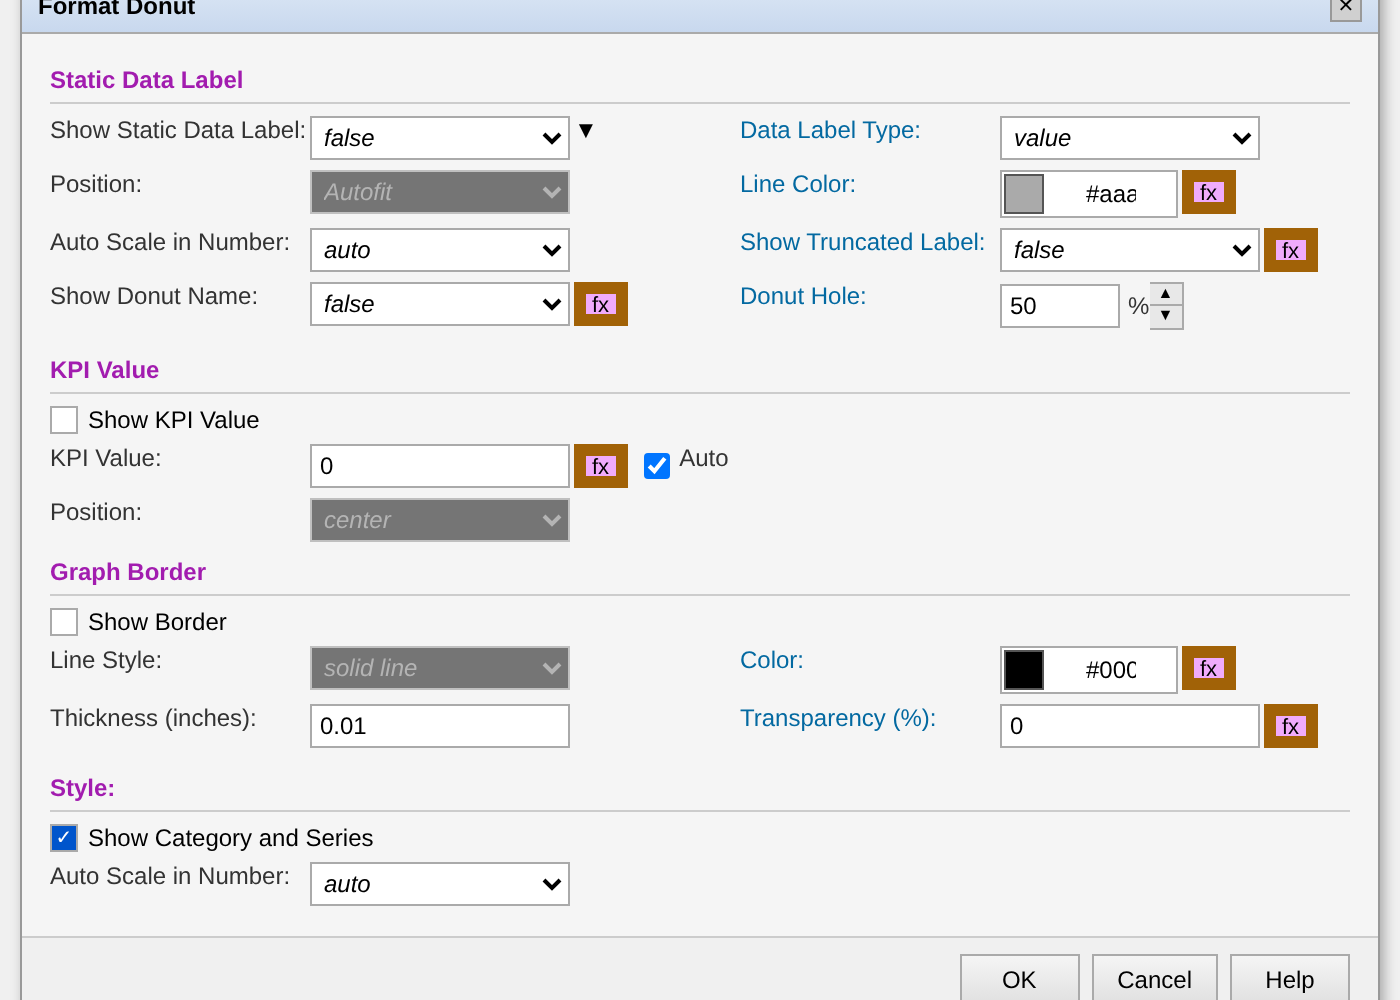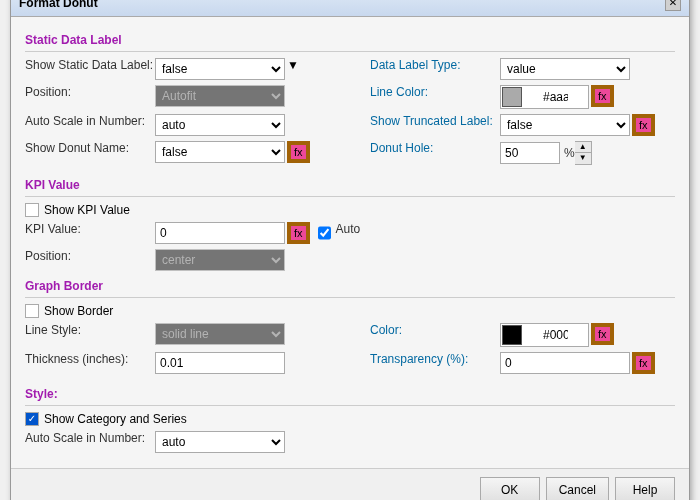--- a/index.html
+++ b/index.html
@@ -8,24 +8,24 @@
     .title-bar { background: linear-gradient(to bottom, #dde8f5, #c8d8ee); padding: 5px 8px; display: flex; justify-content: space-between; align-items: center; border-bottom: 1px solid #aaa; }
     .title-bar span { font-weight: bold; font-size: 12px; }
     .close-btn { width: 16px; height: 16px; background: #d0d0d0; border: 1px solid #999; cursor: pointer; display: flex; align-items: center; justify-content: center; font-size: 10px; }
     .content { padding: 8px 14px 10px 14px; }
     .section-header { color: #a21caf; font-weight: bold; margin: 8px 0 4px 0; font-size: 12px; }
     .divider { border: none; border-top: 1px solid #ccc; margin: 2px 0 6px 0; }
     .row { display: flex; margin-bottom: 5px; }
     .label { color: #333; min-width: 130px; }
     .label-right { color: #0369a1; min-width: 130px; margin-left: 20px; }
     select { height: 22px; border: 1px solid #aaa; background: white; padding: 1px 2px; font-size: 12px; }
-    .select-sm { width: 130px; }
+    .select-sm { width: 130px; font-style: italic; }
     .input-field { height: 22px; border: 1px solid #aaa; background: white; padding: 2px 4px; font-size: 12px; }
     .input-sm { width: 130px; }
-    .fx-btn { height: 22px; min-width: 22px; border: 4px solid #a16207; background: #ec4899; font-size: 11px; cursor: pointer; padding: 0 3px; margin-left: 2px; }
+    .fx-btn { height: 22px; min-width: 22px; border: 6px solid #a16207; background: #f0abfc; font-size: 11px; cursor: pointer; padding: 0 3px; margin-left: 2px; }
     .two-col { display: flex; width: 100%; }
     .col-left { flex: 1; }
     .col-right { flex: 1; }
     .checkbox { width: 14px; height: 14px; margin-right: 5px; border: 1px solid #aaa; background: white; display: inline-flex; align-items: center; justify-content: center; cursor: pointer; }
     .checkbox.checked { background: #0055cc; }
     .checkbox-row { display: flex; align-items: flex-end; margin-bottom: 5px; }
     .auto-label { margin-left: 5px; color: #333; }
     .spinner-wrap { display: flex; align-items: center; }
     .spinner-input { width: 60px; height: 22px; border: 1px solid #aaa; background: white; padding: 2px 4px; font-size: 12px; text-align: left; }
     .spinner-btns { display: flex; flex-direction: column; border: 1px solid #aaa; border-left: none; }

